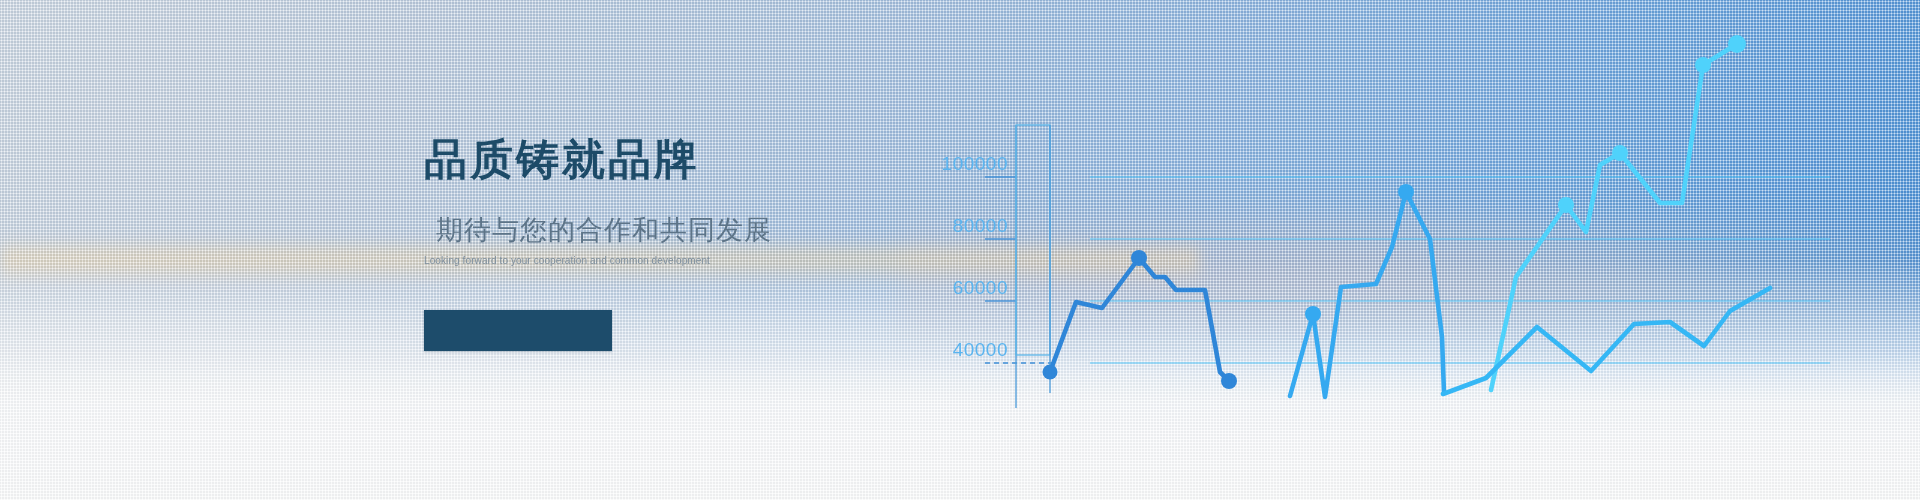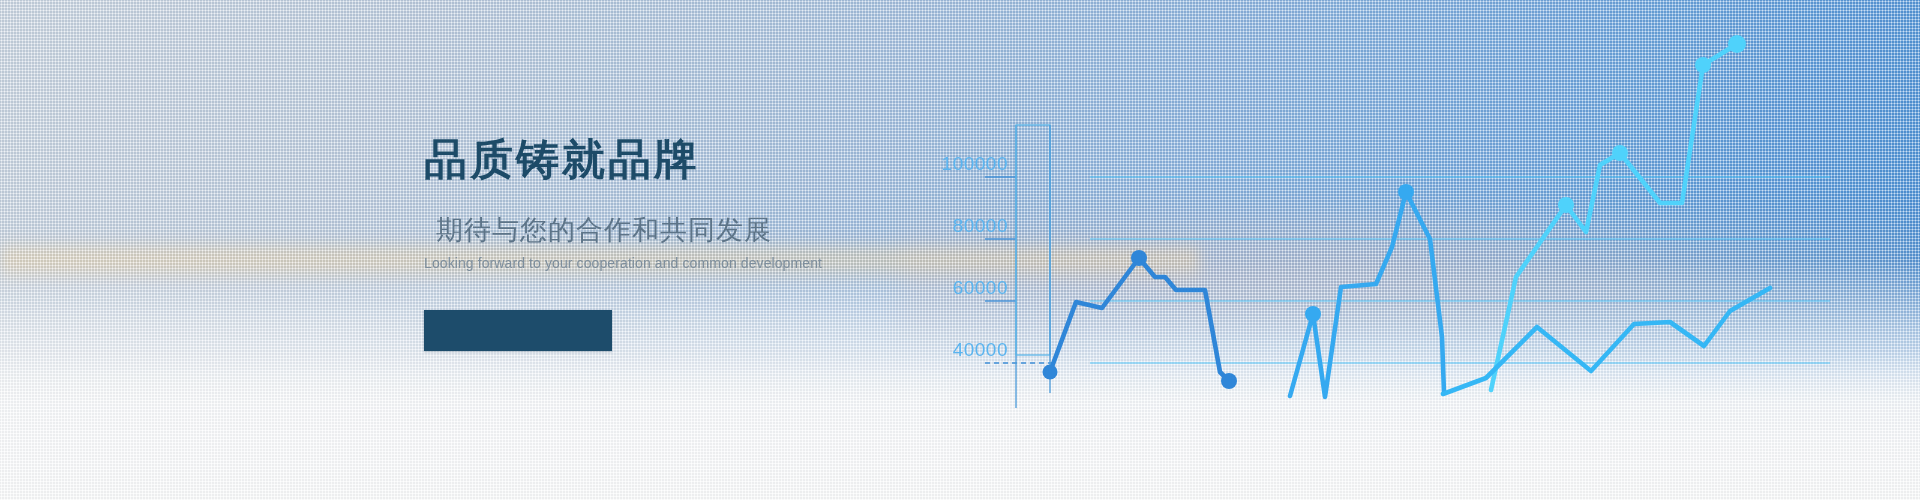--- a/index.html
+++ b/index.html
@@ -75,21 +75,21 @@
   .copy{position:absolute;left:424px;top:138px;width:518px;}
   .headline{
     font-size:43px;line-height:1;letter-spacing:3px;font-weight:700;
     color:#1d4b68;margin:0;white-space:nowrap;
   }
   .subhead{
     margin:36px 0 0 12px;font-size:27px;line-height:1;letter-spacing:1px;
     color:#5d7488;font-weight:400;white-space:nowrap;
   }
   .subhead-en{
-    margin:12px 0 0 0;font-size:14px;line-height:1;letter-spacing:.1px;
+    margin:12px 0 0 0;font-size:10px;line-height:1;letter-spacing:.1px;
     color:#7d8e9d;font-weight:400;white-space:nowrap;
   }
   .cta{
     position:absolute;left:424px;top:310px;width:188px;height:41px;
     background:#1d4c6b;border:0;padding:0;cursor:pointer;
     box-shadow:0 1px 2px rgba(20,50,75,.25);
   }
 
   
   .chart{position:absolute;left:0;top:0;width:1662px;height:500px;}

